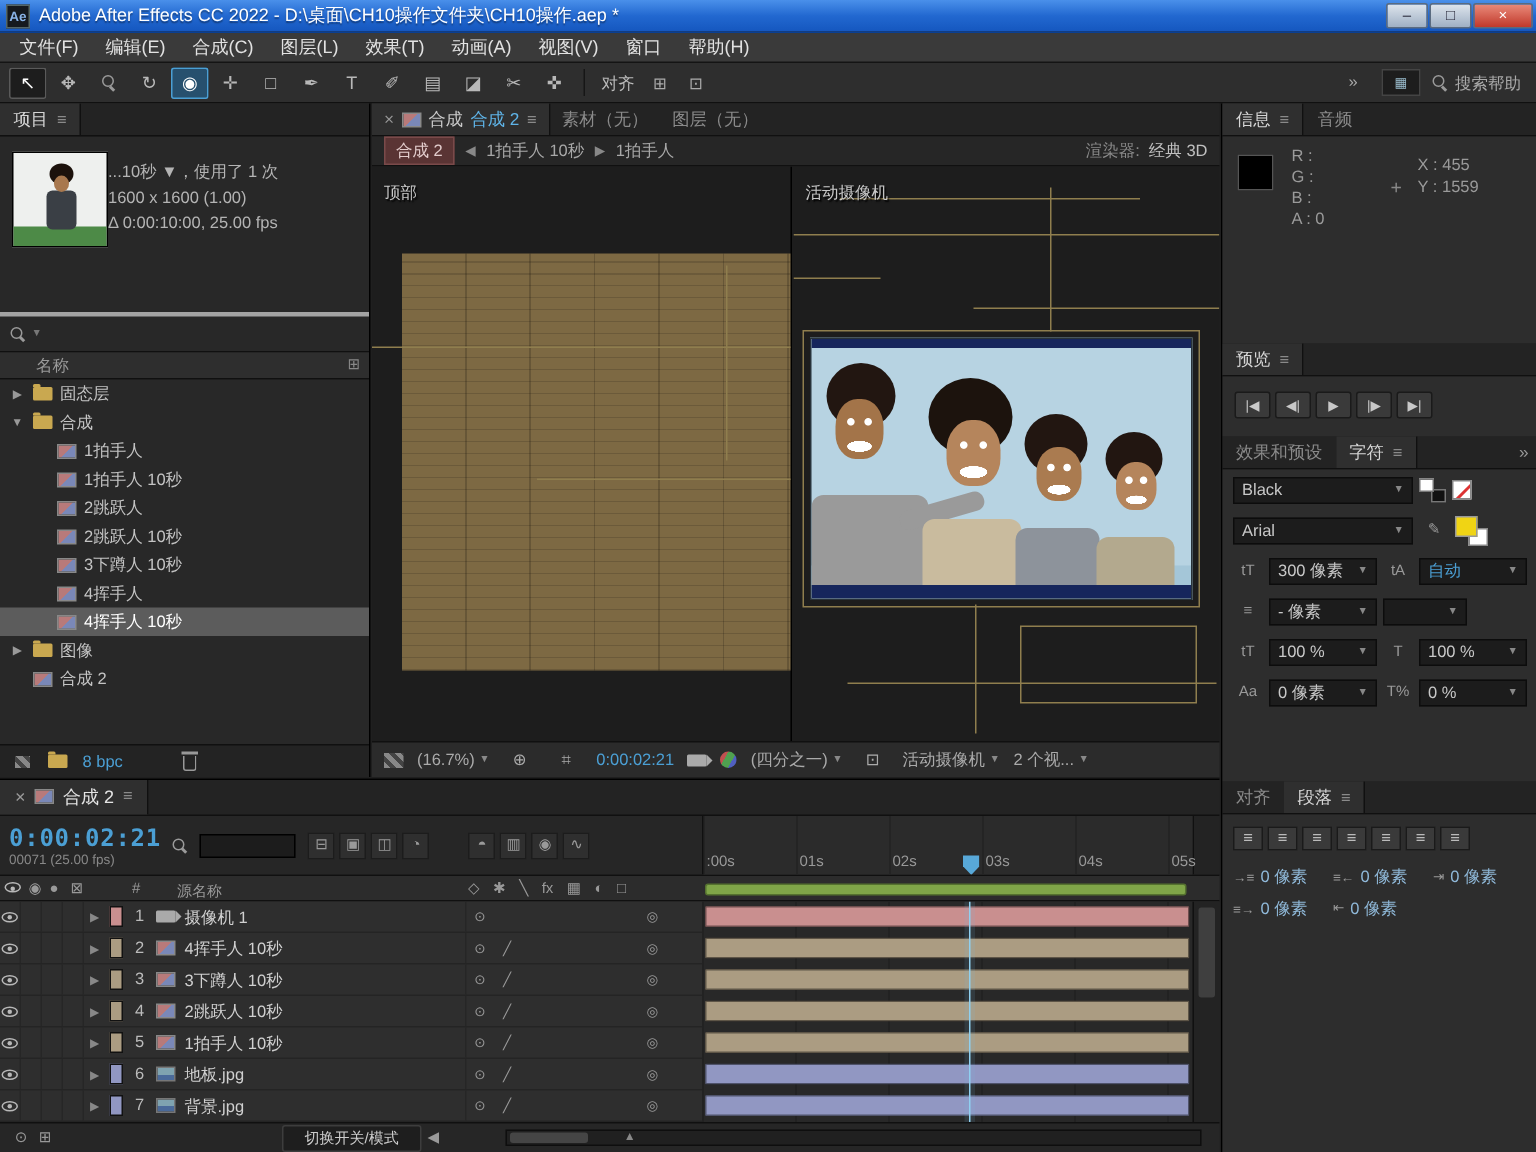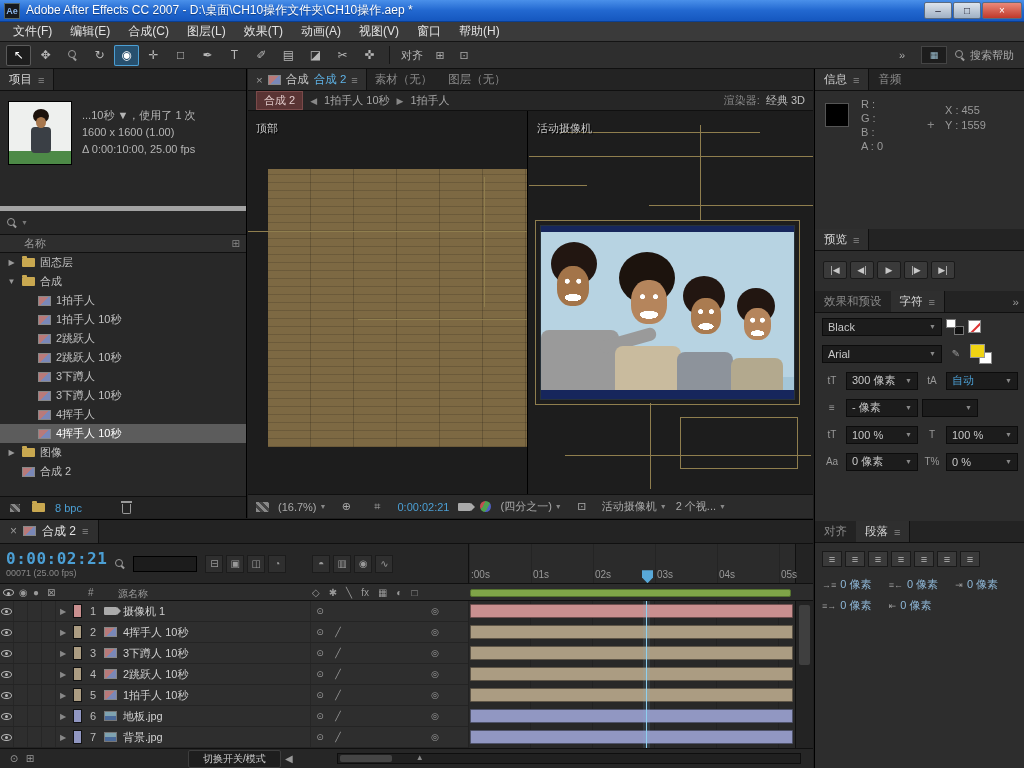--- a/index.html
+++ b/index.html
@@ -41,21 +41,21 @@
   
   .tabbar{height:22px;background:#232323;display:flex;align-items:stretch;border-bottom:1px solid #101010;font-size:11.5px}
   .ptab{display:flex;align-items:center;gap:6px;padding:0 9px;color:#8a8a8a}
   .ptab.active{background:#2f2f2f;color:#d6d6d6;border-right:1px solid #101010}
   .menu-glyph{color:#8a8a8a;font-size:11px}
   .overflow-glyph{margin-left:auto;color:#999;padding:0 6px;display:flex;align-items:center}
 
   
   .project-panel{position:absolute;left:0;top:69px;width:247px;height:449px;background:#282828;
     border-right:1px solid #000;display:flex;flex-direction:column}
-  .proj-info{height:120px;border-bottom:5px solid #a3a3a3;display:flex;gap:10px;padding:10px 8px}
+  .proj-info{height:120px;border-bottom:3px solid #a3a3a3;display:flex;padding:10px 8px}
   .thumb{width:64px;height:64px;background:#eef0ee;border:1px solid #000;position:relative;flex:none}
   .thumb .grass{position:absolute;left:0;right:0;bottom:0;height:13px;background:#4d8a47}
   .thumb .hair{position:absolute;left:24px;top:7px;width:16px;height:14px;border-radius:50%;background:#1c120c}
   .thumb .face{position:absolute;left:27px;top:15px;width:10px;height:11px;border-radius:50%;background:#a8784e}
   .thumb .tbody{position:absolute;left:22px;top:25px;width:20px;height:26px;border-radius:4px;background:#3a3f45}
   .proj-meta{padding-top:6px;line-height:1.55;color:#b4b4b4;font-size:11px}
   .proj-search{height:24px;border-bottom:1px solid #101010;display:flex;align-items:center;gap:4px;padding:0 7px;color:#999}
   .proj-header{height:18px;background:#2e2e2e;border-bottom:1px solid #101010;display:flex;align-items:center;
     padding:0 6px 0 24px;color:#999}
   .proj-header .flow-ic{margin-left:auto;color:#888;font-size:10px}
@@ -216,21 +216,21 @@
   .i-trash{width:9px;height:10px;border:1px solid #999;border-top:none;border-radius:0 0 2px 2px;position:relative;display:inline-block;margin-top:3px}
   .i-trash::before{content:"";position:absolute;top:-3px;left:-2px;right:-2px;height:2px;background:#999}
 </style>
 </head>
 <body>
 
 <div class="app">
 
   <div class="titlebar">
     <span class="ae-badge">Ae</span>
-    <span class="title-text">Adobe After Effects CC 2007 - D:\桌面\CH10操作文件夹\CH10操作.aep *</span>
+    <span class="title-text">Adobe After Effects CC 2022 - D:\桌面\CH10操作文件夹\CH10操作.aep *</span>
     <span class="win-btns">
       <span class="win-btn">–</span>
       <span class="win-btn">□</span>
       <span class="win-btn close">×</span>
     </span>
   </div>
 
   <div class="menubar">
       <span class="menu-item">文件(F)</span>
       <span class="menu-item">编辑(E)</span>
@@ -331,25 +331,20 @@
           <span class="plabel">2跳跃人</span>
         </div>
         <div class="ptree-row" style="padding-left: 22px;">
           <span class="tri"></span>
           <i class="i-comp"></i>
           <span class="plabel">2跳跃人 10秒</span>
         </div>
         <div class="ptree-row" style="padding-left: 22px;">
           <span class="tri"></span>
           <i class="i-comp"></i>
-          <span class="plabel">3下蹲人</span>
-        </div>
-        <div class="ptree-row" style="padding-left: 22px;">
-          <span class="tri"></span>
-          <i class="i-comp"></i>
           <span class="plabel">3下蹲人 10秒</span>
         </div>
         <div class="ptree-row" style="padding-left: 22px;">
           <span class="tri"></span>
           <i class="i-comp"></i>
           <span class="plabel">4挥手人</span>
         </div>
         <div class="ptree-row sel" style="padding-left: 22px;">
           <span class="tri"></span>
           <i class="i-comp"></i>

